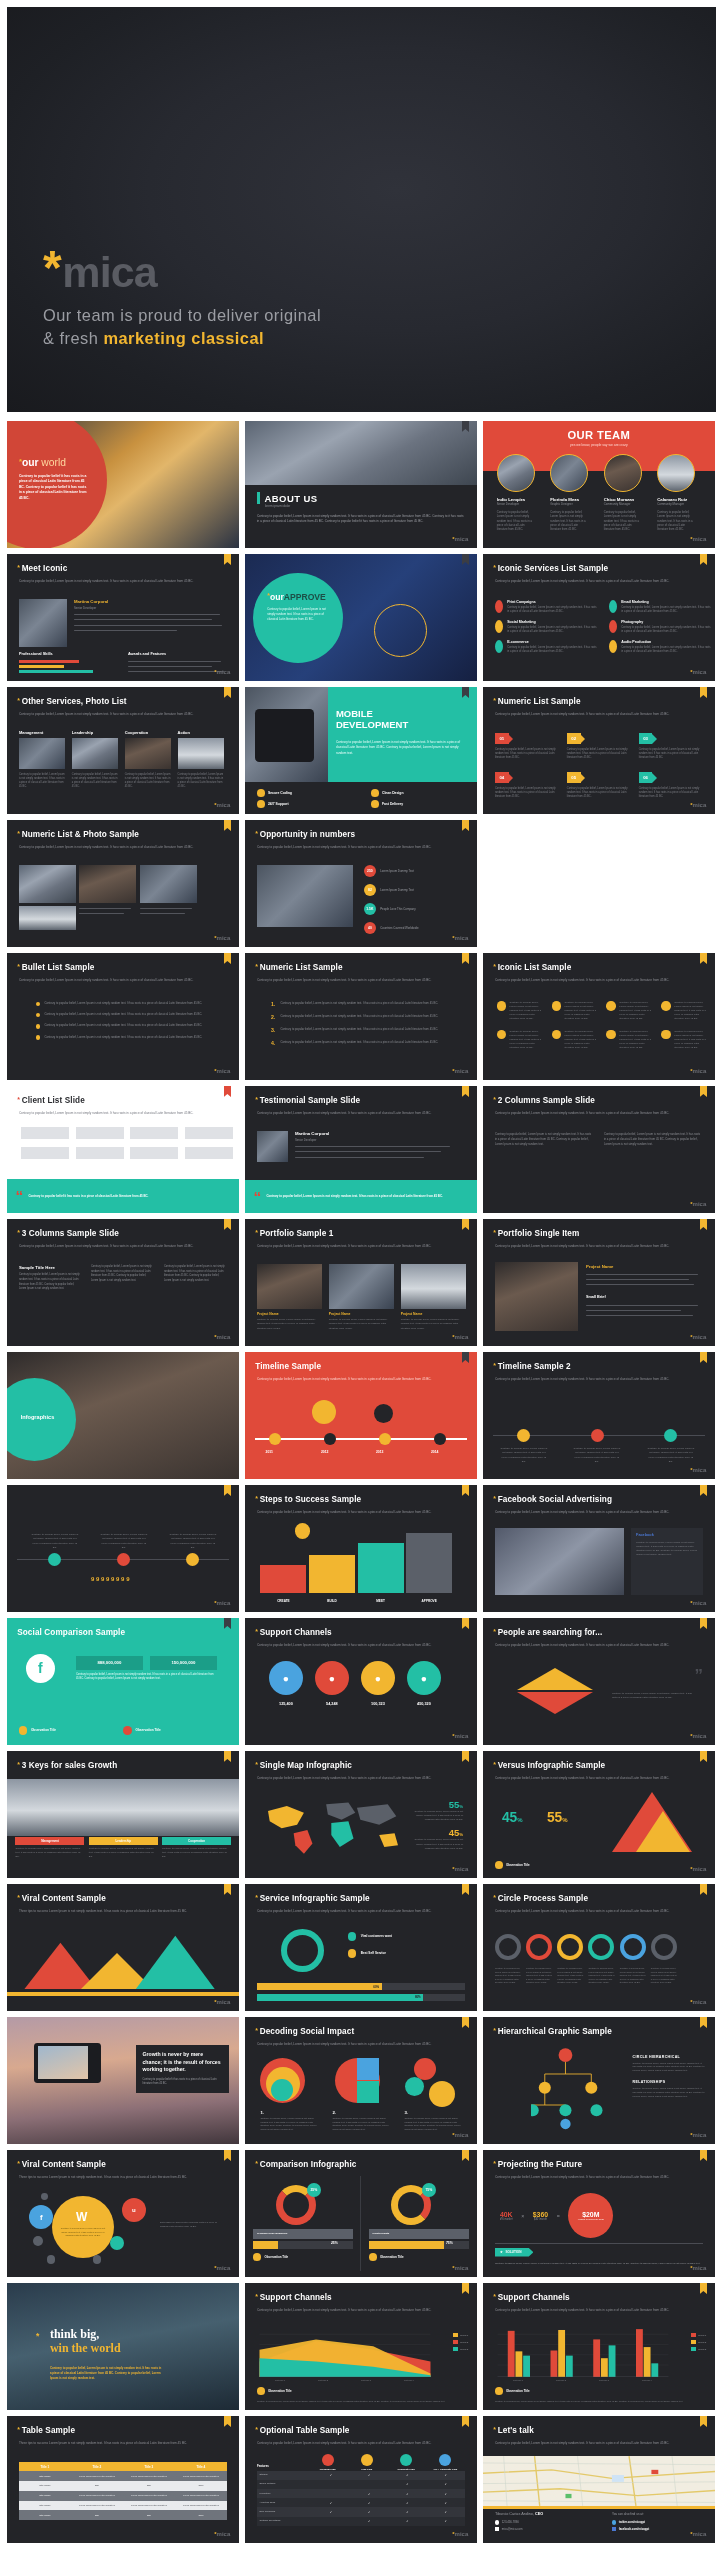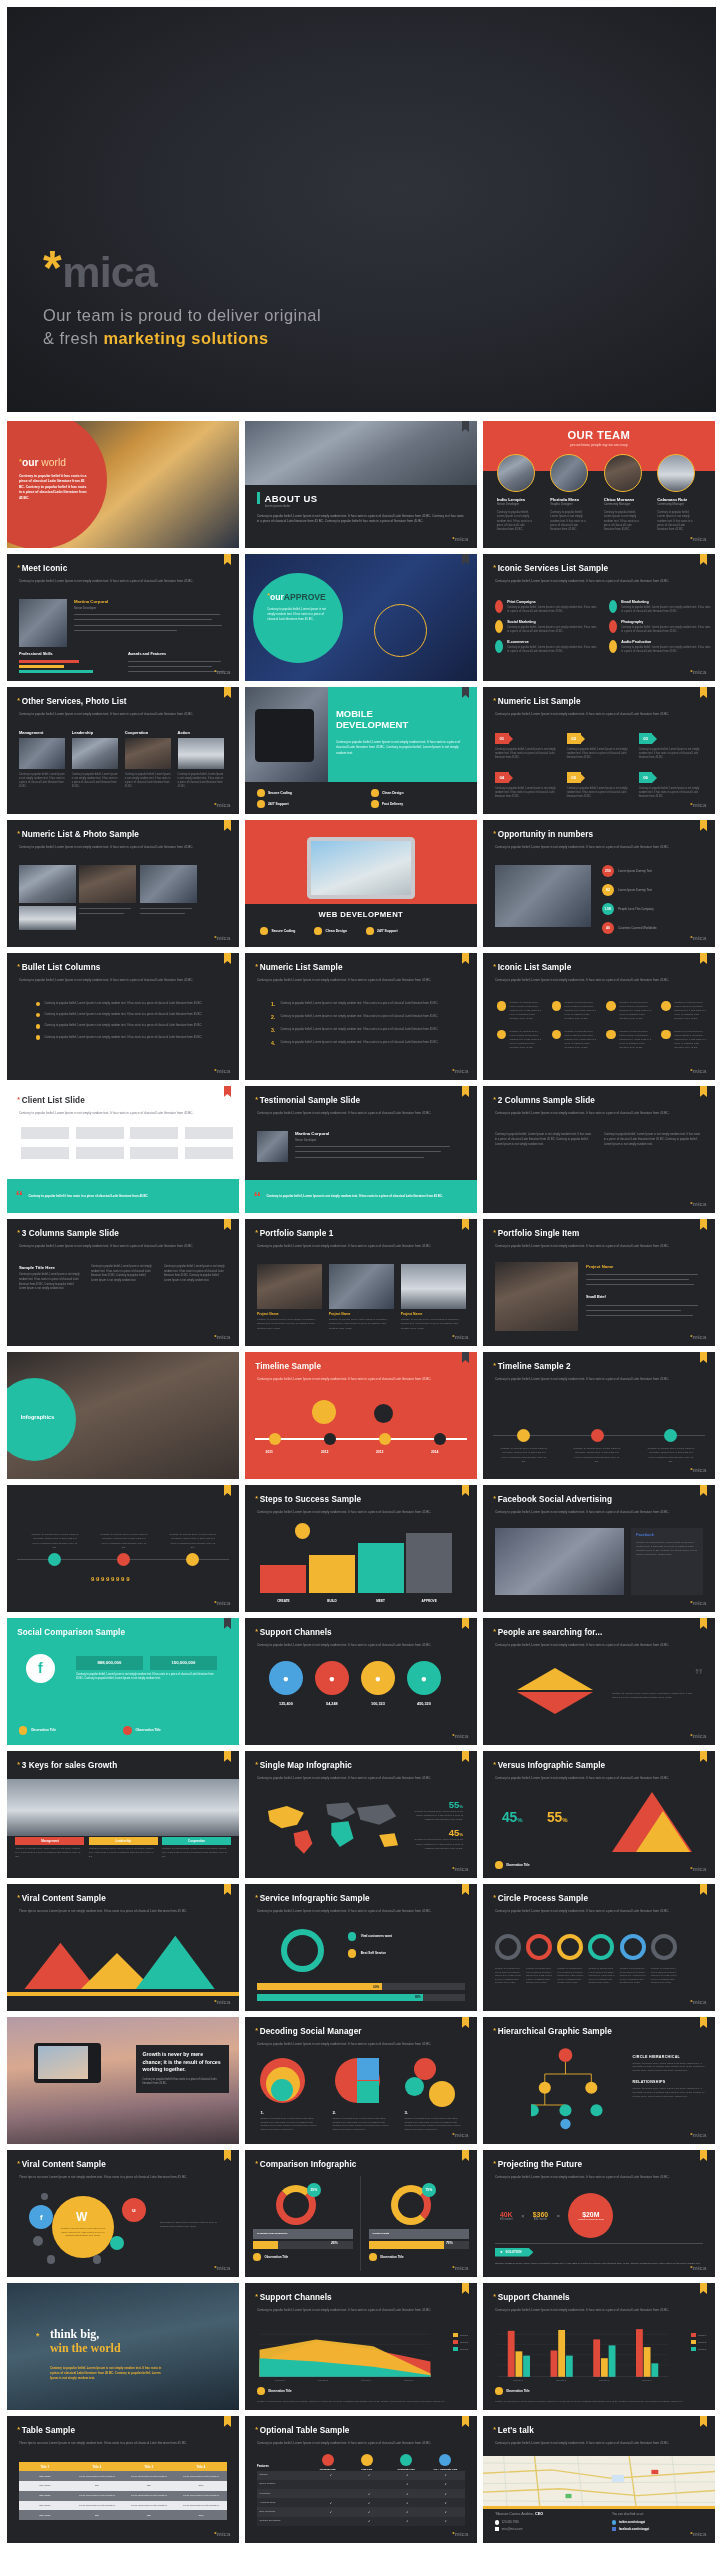--- a/index.html
+++ b/index.html
@@ -85,21 +85,21 @@
 
 <div class="page">
 
   <div class="hero">
     <div class="hero-inner">
       <div class="hero-logo">
         <span class="hero-star">*</span>
           <span>mica</span>
       </div>
       <div class="hero-l1">Our team is proud to deliver original</div>
-      <div class="hero-l2"><span>&amp; fresh </span><span class="hl">marketing solutions</span></div>
+      <div class="hero-l2"><span>&amp; fresh </span><span class="hl">marketing classical</span></div>
     </div>
   </div>
 
   <div class="grid">
 
     <div class="row">
 
       <div class="slide img-gold">
         <div class="circ" style="left:-38px;top:-10.3px;width:138px;height:138px;background:#d14637;"></div>
         <div style="position:absolute;left:12px;top:36px;font-size:10.3px;font-weight:bold;color:#fff;">
@@ -363,41 +363,20 @@
         <div class="ph img-crowd" style="left:72px;top:45px;width:57px;height:38px;"></div>
         <div class="ph img-office" style="left:133px;top:45px;width:57px;height:38px;"></div>
         <div class="ph img-mtn" style="left:12px;top:86px;width:57px;height:24px;"></div>
         <div class="txl" style="left:72px;top:88px;width:52px;"></div>
         <div class="txl" style="left:72px;top:93px;width:45px;"></div>
         <div class="txl" style="left:133px;top:88px;width:52px;"></div>
         <div class="txl" style="left:133px;top:93px;width:45px;"></div>
         <div class="mica"><i>*</i><span>mica</span></div>
       </div>
 
-      <div class="slide red">
-        <div style="position:absolute;left:62px;top:17px;width:108px;height:62px;background:#c9c9cd;border-radius:4.3px;padding:4.3px;">
-          <div style="width:100%;height:100%;background:linear-gradient(160deg,#8fc5e8,#dfe7ea 60%,#b5bfc3);"></div>
-        </div>
-        <div style="position:absolute;left:0;top:84px;width:232px;height:43px;background:#232428;"></div>
-        <div style="position:absolute;left:0;top:90px;width:232px;text-align:center;font-size:7.7px;font-weight:bold;color:#fff;letter-spacing:0.4px;">WEB DEVELOPMENT</div>
-        <div style="position:absolute;left:15.5px;top:107px;display:flex;gap:19px;">
-          <div style="display:flex;gap:3.4px;align-items:center;">
-              <span class="circ" style="position:relative;width:7.7px;height:7.7px;background:#f2b630;"></span>
-              <span style="font-size:3.4px;font-weight:bold;color:#fff;">Secure Coding</span>
-            </div>
-          <div style="display:flex;gap:3.4px;align-items:center;">
-              <span class="circ" style="position:relative;width:7.7px;height:7.7px;background:#f2b630;"></span>
-              <span style="font-size:3.4px;font-weight:bold;color:#fff;">Clean Design</span>
-            </div>
-          <div style="display:flex;gap:3.4px;align-items:center;">
-              <span class="circ" style="position:relative;width:7.7px;height:7.7px;background:#f2b630;"></span>
-              <span style="font-size:3.4px;font-weight:bold;color:#fff;">24/7 Support</span>
-            </div>
-        </div>
-      </div>
 
       <div class="slide dark">
         <div class="bookmark"></div>
         <div class="stitle"><span class="ast">*</span><span>Opportunity in numbers</span></div>
         <div class="sub" style="width:215px;">Contrary to popular belief, Lorem Ipsum is not simply random text. It has roots in a piece of classical Latin literature from 45 BC.</div>
         <div class="ph img-office" style="left:12px;top:45px;width:96px;height:62px;"></div>
         <div style="position:absolute;left:119px;top:45px;">
           <div style="display:flex;align-items:center;gap:4.3px;margin-bottom:6.9px;">
               <span class="circ" style="position:relative;width:12px;height:12px;background:#e04a3a;color:#fff;font-size:3.4px;font-weight:bold;display:flex;align-items:center;justify-content:center;">250</span>
               <span style="font-size:2.9px;color:#9a9ca2;">Lorem Ipsum Dummy Text</span>
@@ -416,21 +395,21 @@
             </div>
         </div>
         <div class="mica"><i>*</i><span>mica</span></div>
       </div>
     </div>
 
     <div class="row">
 
       <div class="slide dark">
         <div class="bookmark"></div>
-        <div class="stitle"><span class="ast">*</span><span>Bullet List Columns</span></div>
+        <div class="stitle"><span class="ast">*</span><span>Bullet List Sample</span></div>
         <div class="sub">Contrary to popular belief, Lorem Ipsum is not simply random text. It has roots in a piece of classical Latin literature from 45 BC.</div>
         <div style="position:absolute;left:29px;top:48px;">
           <div style="display:flex;gap:4.3px;margin-bottom:6px;">
               <span class="circ" style="position:relative;width:4.3px;height:4.3px;background:#f2b630;margin-top:0.9px;flex:0 0 4.3px;"></span>
               <span style="font-size:2.8px;color:#8a8c92;width:164px;line-height:1.7;">Contrary to popular belief, Lorem Ipsum is not simply random text. It has roots in a piece of classical Latin literature from 45 BC.</span>
             </div>
           <div style="display:flex;gap:4.3px;margin-bottom:6px;">
               <span class="circ" style="position:relative;width:4.3px;height:4.3px;background:#f2b630;margin-top:0.9px;flex:0 0 4.3px;"></span>
               <span style="font-size:2.8px;color:#8a8c92;width:164px;line-height:1.7;">Contrary to popular belief, Lorem Ipsum is not simply random text. It has roots in a piece of classical Latin literature from 45 BC.</span>
             </div>
@@ -890,21 +869,21 @@
         <div style="position:absolute;left:27.6px;top:26px;width:67px;height:40px;background:#1b1c20;border-radius:3.4px;"></div>
         <div style="position:absolute;left:31px;top:29px;width:50px;height:33px;background:linear-gradient(160deg,#9fb7cd,#e2c5a8);"></div>
         <div style="position:absolute;right:10.3px;top:27.6px;width:93px;background:#232428;padding:6.9px;">
           <div style="font-size:5.2px;font-weight:bold;color:#fff;line-height:1.35;">Growth is never by mere chance; it is the result of forces working together.</div>
           <div style="margin-top:5.2px;font-size:2.6px;color:#9a9ca2;line-height:1.7;">Contrary to popular belief it has roots in a piece of classical Latin literature from 45 BC.</div>
         </div>
       </div>
 
       <div class="slide dark">
         <div class="bookmark"></div>
-        <div class="stitle"><span class="ast">*</span><span>Decoding Social Manager</span></div>
+        <div class="stitle"><span class="ast">*</span><span>Decoding Social Impact</span></div>
         <div class="sub" style="width:214px;">Contrary to popular belief, Lorem Ipsum is not simply random text. It has roots in a piece of classical Latin literature from 45 BC.</div>
         <div style="position:absolute;left:15.5px;top:41px;">
           <div class="circ" style="left:0;top:0;width:45px;height:45px;background:#e04a3a;"></div>
           <div class="circ" style="left:5.2px;top:8.6px;width:34px;height:34px;background:#f2b630;"></div>
           <div class="circ" style="left:10.3px;top:20.7px;width:22.4px;height:22.4px;background:#23bfa5;"></div>
         </div>
         <div class="circ" style="left:90px;top:41px;width:45px;height:45px;background:#e04a3a;"></div>
         <div style="position:absolute;left:112px;top:41px;width:22.4px;height:22.4px;background:#4aa3df;"></div>
         <div style="position:absolute;left:112px;top:64px;width:22.4px;height:22.4px;background:#23bfa5;"></div>
         <div class="circ" style="left:169px;top:41px;width:22.4px;height:22.4px;background:#e04a3a;"></div>

